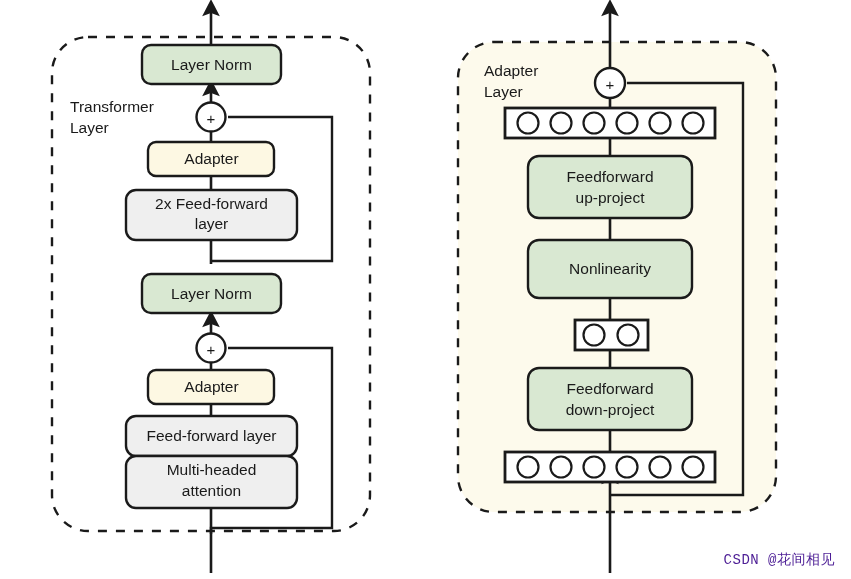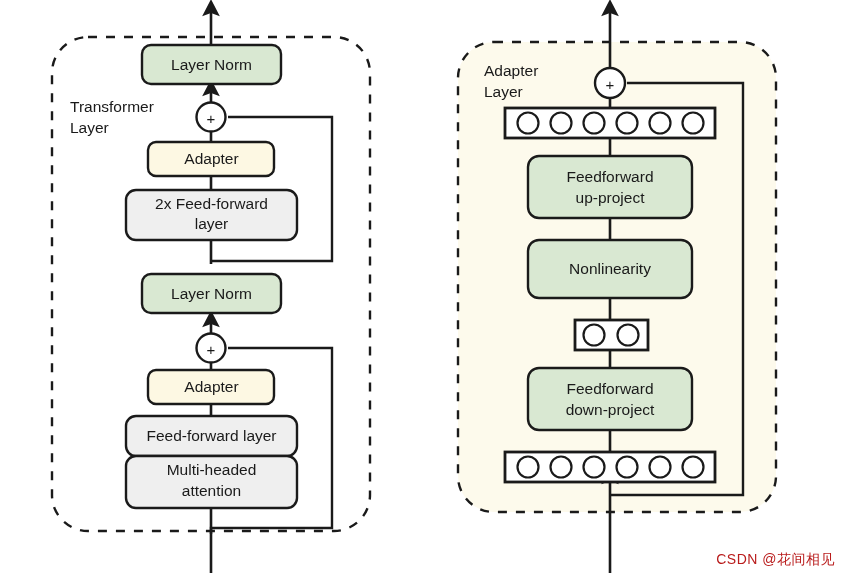--- a/index.html
+++ b/index.html
@@ -42,22 +42,22 @@
     fill: #1a1a1a;
     text-anchor: middle;
     dominant-baseline: central;
     font-family: "Liberation Sans", "DejaVu Sans", sans-serif;
   }
   .watermark {
     position: absolute;
     right: 16px;
     bottom: 10px;
     font-size: 14px;
-    color: #b91c1c;
-    font-family: Liberation Sans, sans-serif;
+    color: #4c1d95;
+    font-family: Liberation Mono, monospace;
     letter-spacing: 0.5px;
     user-select: none;
   }
 </style>
 </head>
 <body>
 
 <div id="canvas">
 
   <svg id="diagram-svg" viewBox="0 0 851 579">

